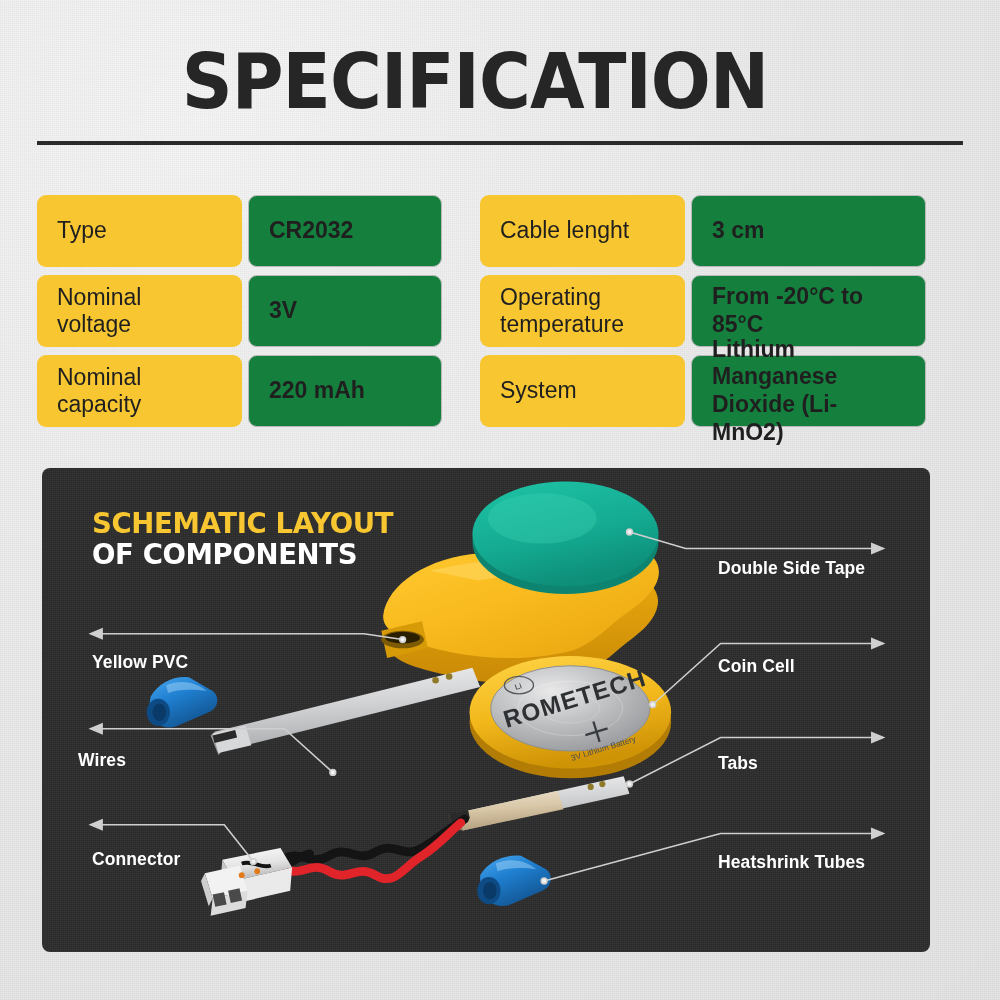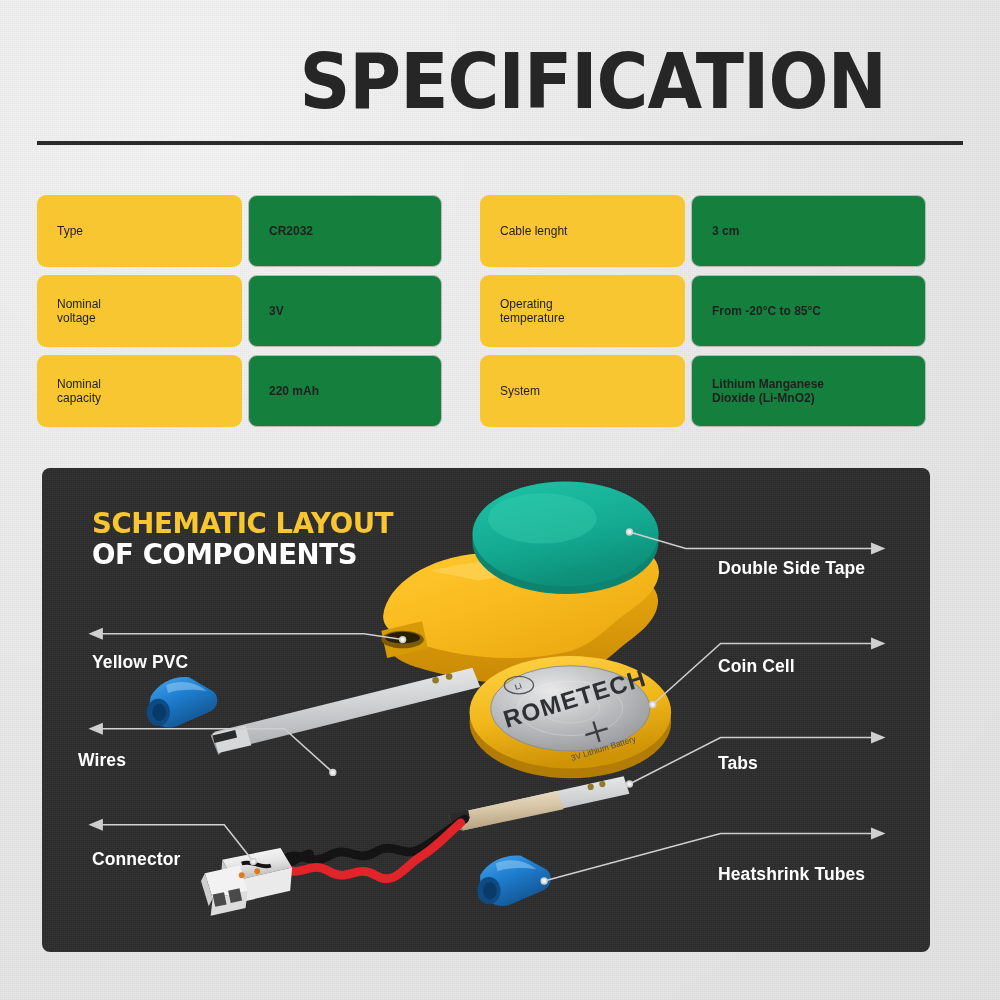--- a/index.html
+++ b/index.html
@@ -29,23 +29,23 @@
     pointer-events: none;
     opacity: .55;
     background-image:
       repeating-linear-gradient(0deg, rgba(0,0,0,.035) 0 1px, rgba(255,255,255,.03) 1px 2px),
       repeating-linear-gradient(90deg, rgba(0,0,0,.03) 0 1px, rgba(255,255,255,.028) 1px 2px);
   }
 
   
   #title-wrap {
     position: absolute;
-    left: 0; top: 44px;
+    left: 16px; top: 44px;
     width: 918px;
-    text-align: right;
+    text-align: center;
   }
   #page-title {
     font-family: "DejaVu Sans", sans-serif;
     font-weight: 700;
     font-size: 76px;
     letter-spacing: -1px;
     color: #262626;
     transform: scaleX(.93);
     line-height: 1;
   }
@@ -65,21 +65,21 @@
     grid-template-columns: 205px 200px 38px 205px 241px;
     grid-auto-rows: 72px;
     row-gap: 8px;
     column-gap: 0;
   }
   .cell {
     display: flex;
     align-items: center;
     box-sizing: border-box;
     border-radius: 9px;
-    font-size: 12px;
+    font-size: 23px;
     color: #1f1f1f;
   }
   .cell.label {
     background: #f7c631;
     padding: 0 20px;
     font-weight: 400;
     line-height: 1.18;
   }
   .cell.value {
     background: #15803d;
@@ -365,15 +365,15 @@
     </g>
   </svg>
 
   <div class="callout" style="left:50px; top:148px;">Yellow PVC</div>
   <div class="callout" style="left:36px; top:246px;text-align:center;">Wires</div>
   <div class="callout" style="left:50px; top:345px;">Connector</div>
 
   <div class="callout" style="left:676px; top:54px;">Double Side Tape</div>
   <div class="callout" style="left:676px; top:152px;">Coin Cell</div>
   <div class="callout" style="left:676px; top:249px;">Tabs</div>
-  <div class="callout" style="left:676px; top:360px;">Heatshrink Tubes</div>
+  <div class="callout" style="left:676px; top:348px;">Heatshrink Tubes</div>
 
 </div>
 
 </body></html>

